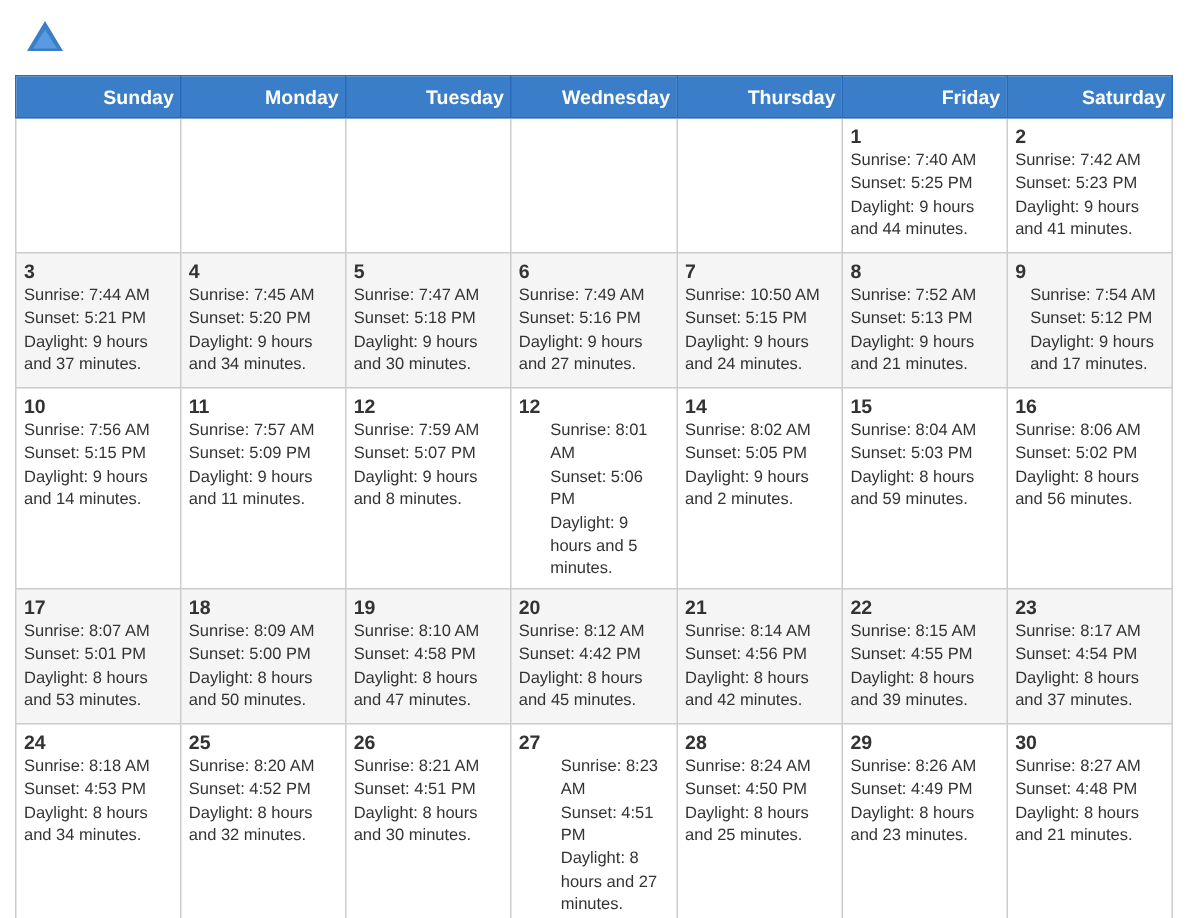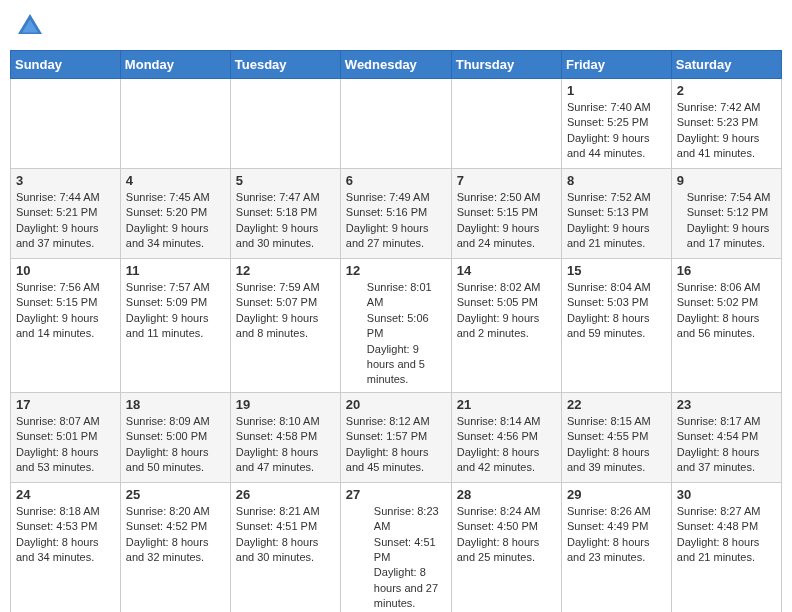--- a/index.html
+++ b/index.html
@@ -55,21 +55,21 @@
     }
     .calendar {
       width: 100%;
       border-collapse: collapse;
       border: 1px solid #ccc;
     }
     .calendar th {
       background-color: #3a7dc9;
       color: white;
       padding: 6px 4px;
-      text-align: left;
+      text-align: right;
       font-size: 13px;
       font-weight: bold;
       border: 1px solid #2a6ab8;
     }
     .calendar td {
       width: 112px;
       vertical-align: top;
       padding: 4px 5px;
       border: 1px solid #ccc;
       font-size: 11px;
@@ -167,21 +167,21 @@
 Daylight: 9 hours and 30 minutes.</div>
         </td>
         <td>
           <span class="day-num">6</span>
           <div class="day-info" style="white-space: pre-line;">Sunrise: 7:49 AM
 Sunset: 5:16 PM
 Daylight: 9 hours and 27 minutes.</div>
         </td>
         <td>
           <span class="day-num">7</span>
-          <div class="day-info" style="white-space: pre-line;">Sunrise: 2:50 AM
+          <div class="day-info" style="white-space: pre-line;">Sunrise: 10:50 AM
 Sunset: 5:15 PM
 Daylight: 9 hours and 24 minutes.</div>
         </td>
         <td>
           <span class="day-num">8</span>
           <div class="day-info" style="white-space: pre-line;">Sunrise: 7:52 AM
 Sunset: 5:13 PM
 Daylight: 9 hours and 21 minutes.</div>
         </td>
         <td>
@@ -250,21 +250,21 @@
         </td>
         <td>
           <span class="day-num">19</span>
           <div class="day-info" style="white-space: pre-line;">Sunrise: 8:10 AM
 Sunset: 4:58 PM
 Daylight: 8 hours and 47 minutes.</div>
         </td>
         <td>
           <span class="day-num">20</span>
           <div class="day-info" style="white-space: pre-line;">Sunrise: 8:12 AM
-Sunset: 1:57 PM
+Sunset: 4:42 PM
 Daylight: 8 hours and 45 minutes.</div>
         </td>
         <td>
           <span class="day-num">21</span>
           <div class="day-info" style="white-space: pre-line;">Sunrise: 8:14 AM
 Sunset: 4:56 PM
 Daylight: 8 hours and 42 minutes.</div>
         </td>
         <td>
           <span class="day-num">22</span>

